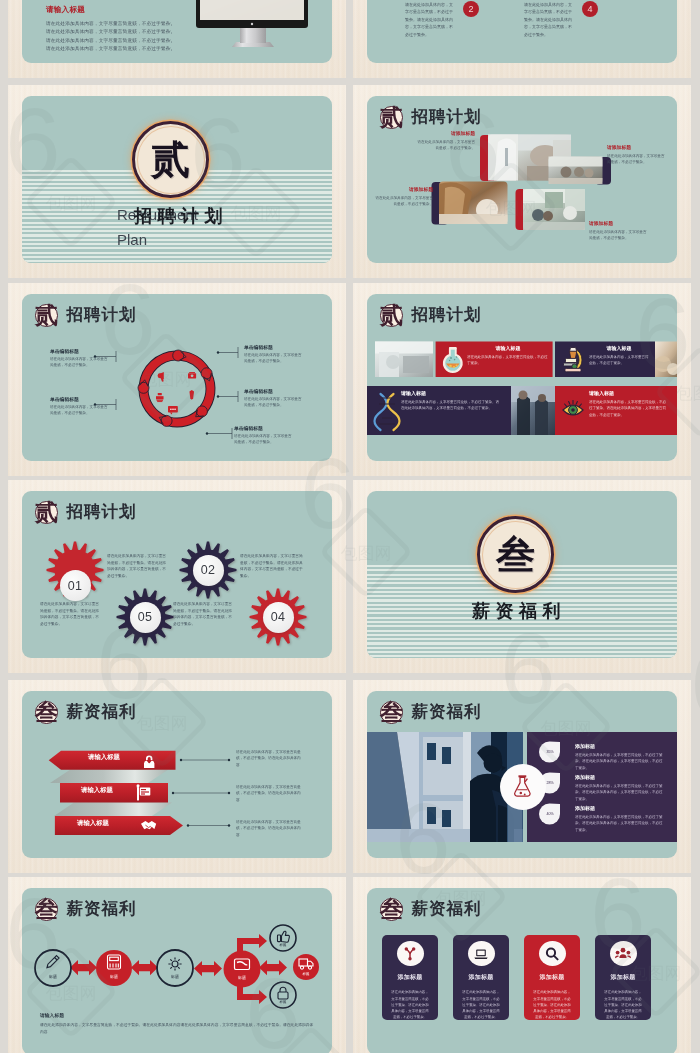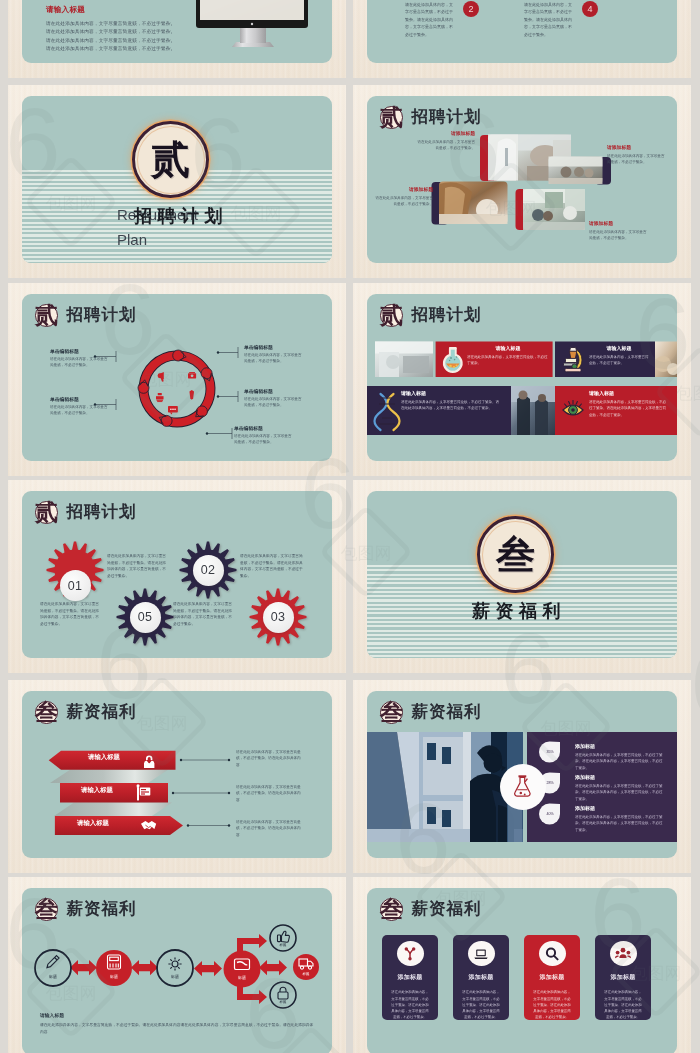--- a/index.html
+++ b/index.html
@@ -494,21 +494,21 @@
         <g class="gearsvg" transform="translate(186,79)">
             <path class="gp" fill="#2b2544" d="M20.28 -2.97L28.48 -1.12L28.48 1.12L20.28 2.97A20.5 20.5 0 0 1 19.88 5.02L19.88 5.02L26.74 9.86L25.88 11.93L17.60 10.50A20.5 20.5 0 0 1 16.44 12.24L16.44 12.24L20.93 19.35L19.35 20.93L12.24 16.44A20.5 20.5 0 0 1 10.50 17.60L10.50 17.60L11.93 25.88L9.86 26.74L5.02 19.88A20.5 20.5 0 0 1 2.97 20.28L2.97 20.28L1.12 28.48L-1.12 28.48L-2.97 20.28A20.5 20.5 0 0 1 -5.02 19.88L-5.02 19.88L-9.86 26.74L-11.93 25.88L-10.50 17.60A20.5 20.5 0 0 1 -12.24 16.44L-12.24 16.44L-19.35 20.93L-20.93 19.35L-16.44 12.24A20.5 20.5 0 0 1 -17.60 10.50L-17.60 10.50L-25.88 11.93L-26.74 9.86L-19.88 5.02A20.5 20.5 0 0 1 -20.28 2.97L-20.28 2.97L-28.48 1.12L-28.48 -1.12L-20.28 -2.97A20.5 20.5 0 0 1 -19.88 -5.02L-19.88 -5.02L-26.74 -9.86L-25.88 -11.93L-17.60 -10.50A20.5 20.5 0 0 1 -16.44 -12.24L-16.44 -12.24L-20.93 -19.35L-19.35 -20.93L-12.24 -16.44A20.5 20.5 0 0 1 -10.50 -17.60L-10.50 -17.60L-11.93 -25.88L-9.86 -26.74L-5.02 -19.88A20.5 20.5 0 0 1 -2.97 -20.28L-2.97 -20.28L-1.12 -28.48L1.12 -28.48L2.97 -20.28A20.5 20.5 0 0 1 5.02 -19.88L5.02 -19.88L9.86 -26.74L11.93 -25.88L10.50 -17.60A20.5 20.5 0 0 1 12.24 -16.44L12.24 -16.44L19.35 -20.93L20.93 -19.35L16.44 -12.24A20.5 20.5 0 0 1 17.60 -10.50L17.60 -10.50L25.88 -11.93L26.74 -9.86L19.88 -5.02A20.5 20.5 0 0 1 20.28 -2.97Z"></path>
           </g>
         <g class="gearsvg" transform="translate(256,126)">
             <path class="gp" fill="#c4262e" d="M20.28 -2.97L28.48 -1.12L28.48 1.12L20.28 2.97A20.5 20.5 0 0 1 19.88 5.02L19.88 5.02L26.74 9.86L25.88 11.93L17.60 10.50A20.5 20.5 0 0 1 16.44 12.24L16.44 12.24L20.93 19.35L19.35 20.93L12.24 16.44A20.5 20.5 0 0 1 10.50 17.60L10.50 17.60L11.93 25.88L9.86 26.74L5.02 19.88A20.5 20.5 0 0 1 2.97 20.28L2.97 20.28L1.12 28.48L-1.12 28.48L-2.97 20.28A20.5 20.5 0 0 1 -5.02 19.88L-5.02 19.88L-9.86 26.74L-11.93 25.88L-10.50 17.60A20.5 20.5 0 0 1 -12.24 16.44L-12.24 16.44L-19.35 20.93L-20.93 19.35L-16.44 12.24A20.5 20.5 0 0 1 -17.60 10.50L-17.60 10.50L-25.88 11.93L-26.74 9.86L-19.88 5.02A20.5 20.5 0 0 1 -20.28 2.97L-20.28 2.97L-28.48 1.12L-28.48 -1.12L-20.28 -2.97A20.5 20.5 0 0 1 -19.88 -5.02L-19.88 -5.02L-26.74 -9.86L-25.88 -11.93L-17.60 -10.50A20.5 20.5 0 0 1 -16.44 -12.24L-16.44 -12.24L-20.93 -19.35L-19.35 -20.93L-12.24 -16.44A20.5 20.5 0 0 1 -10.50 -17.60L-10.50 -17.60L-11.93 -25.88L-9.86 -26.74L-5.02 -19.88A20.5 20.5 0 0 1 -2.97 -20.28L-2.97 -20.28L-1.12 -28.48L1.12 -28.48L2.97 -20.28A20.5 20.5 0 0 1 5.02 -19.88L5.02 -19.88L9.86 -26.74L11.93 -25.88L10.50 -17.60A20.5 20.5 0 0 1 12.24 -16.44L12.24 -16.44L19.35 -20.93L20.93 -19.35L16.44 -12.24A20.5 20.5 0 0 1 17.60 -10.50L17.60 -10.50L25.88 -11.93L26.74 -9.86L19.88 -5.02A20.5 20.5 0 0 1 20.28 -2.97Z"></path>
           </g>
       </svg>
       <div class="gearnum" style="left:37.5px;top:79px;width:31px;height:31px">01</div>
       <div class="gearnum" style="left:107.5px;top:110.5px;width:31px;height:31px">05</div>
       <div class="gearnum" style="left:170.5px;top:63.5px;width:31px;height:31px">02</div>
-      <div class="gearnum" style="left:240.5px;top:110.5px;width:31px;height:31px">03</div>
+      <div class="gearnum" style="left:240.5px;top:110.5px;width:31px;height:31px">04</div>
       <div style="position:absolute;left:85px;top:62px;width:62px;font-size:3.7px;color:#41505c;line-height:1.78">请在此处添加具体内容，文字尽量言简意赅，不必过于繁杂。请在此处添加具体内容，文字尽量言简意赅，不必过于繁杂。</div>
       <div style="position:absolute;left:18px;top:110px;width:62px;font-size:3.7px;color:#41505c;line-height:1.78">请在此处添加具体内容，文字尽量言简意赅，不必过于繁杂。请在此处添加具体内容，文字尽量言简意赅，不必过于繁杂。</div>
       <div style="position:absolute;left:218px;top:62px;width:64px;font-size:3.7px;color:#41505c;line-height:1.78">请在此处添加具体内容，文字尽量言简意赅，不必过于繁杂。请在此处添加具体内容，文字尽量言简意赅，不必过于繁杂。</div>
       <div style="position:absolute;left:151px;top:110px;width:62px;font-size:3.7px;color:#41505c;line-height:1.78">请在此处添加具体内容，文字尽量言简意赅，不必过于繁杂。请在此处添加具体内容，文字尽量言简意赅，不必过于繁杂。</div>
     </div>
   </div>
 
   <div class="slide s8" style="left:353px;top:480px">
     <div class="paper"></div>
     <div class="card">

